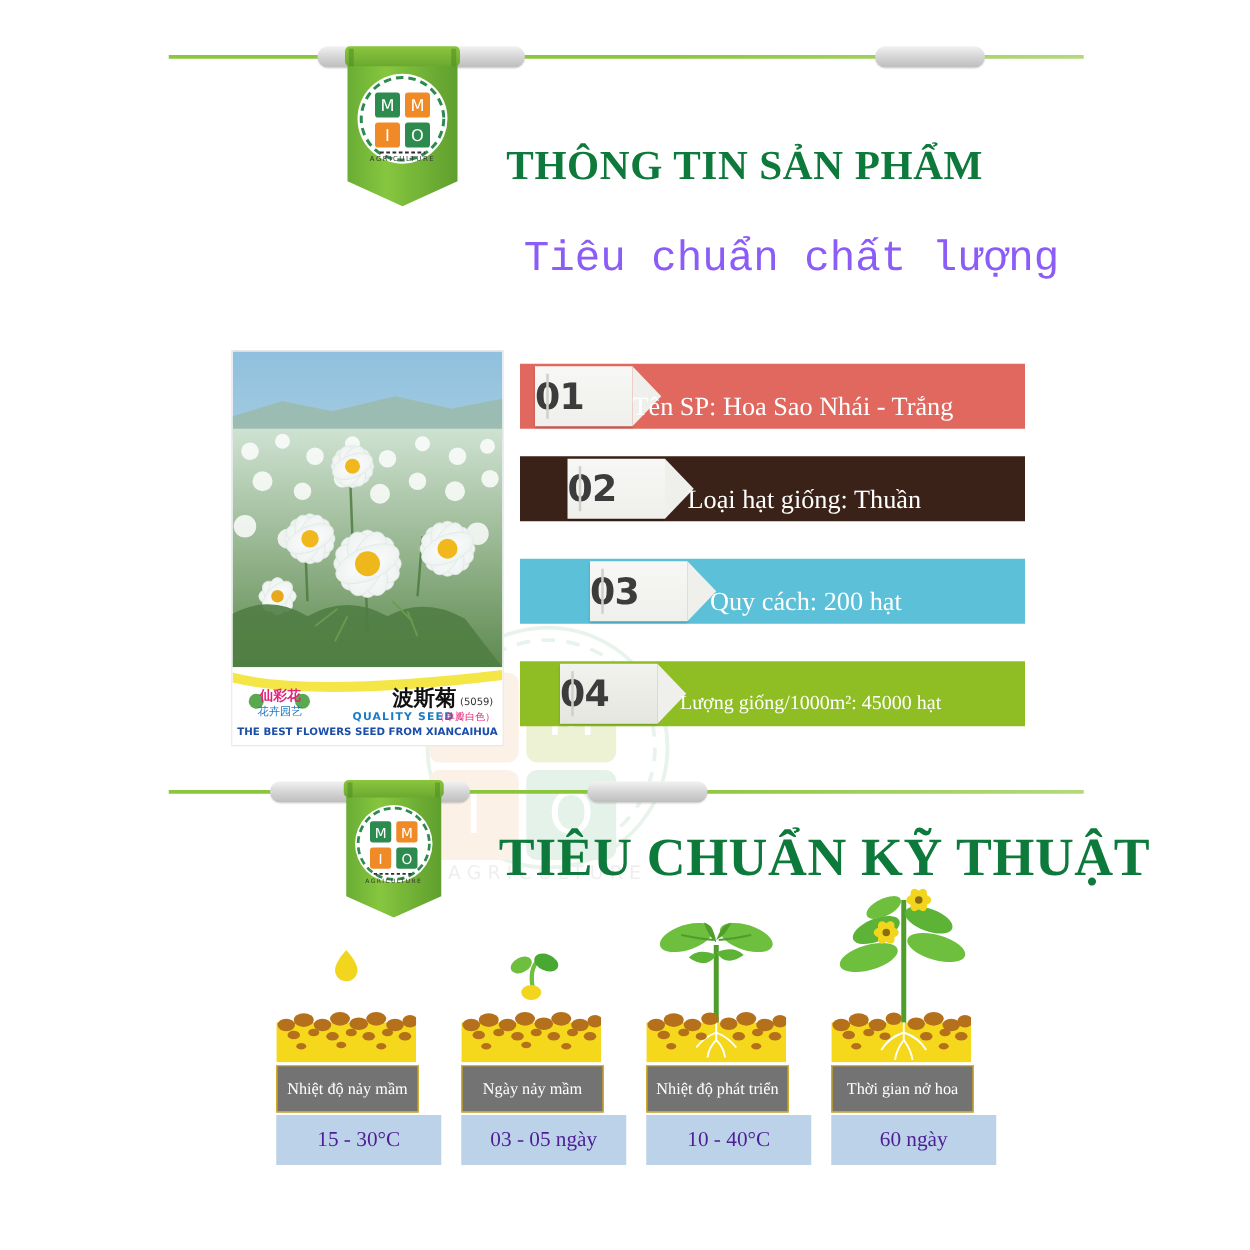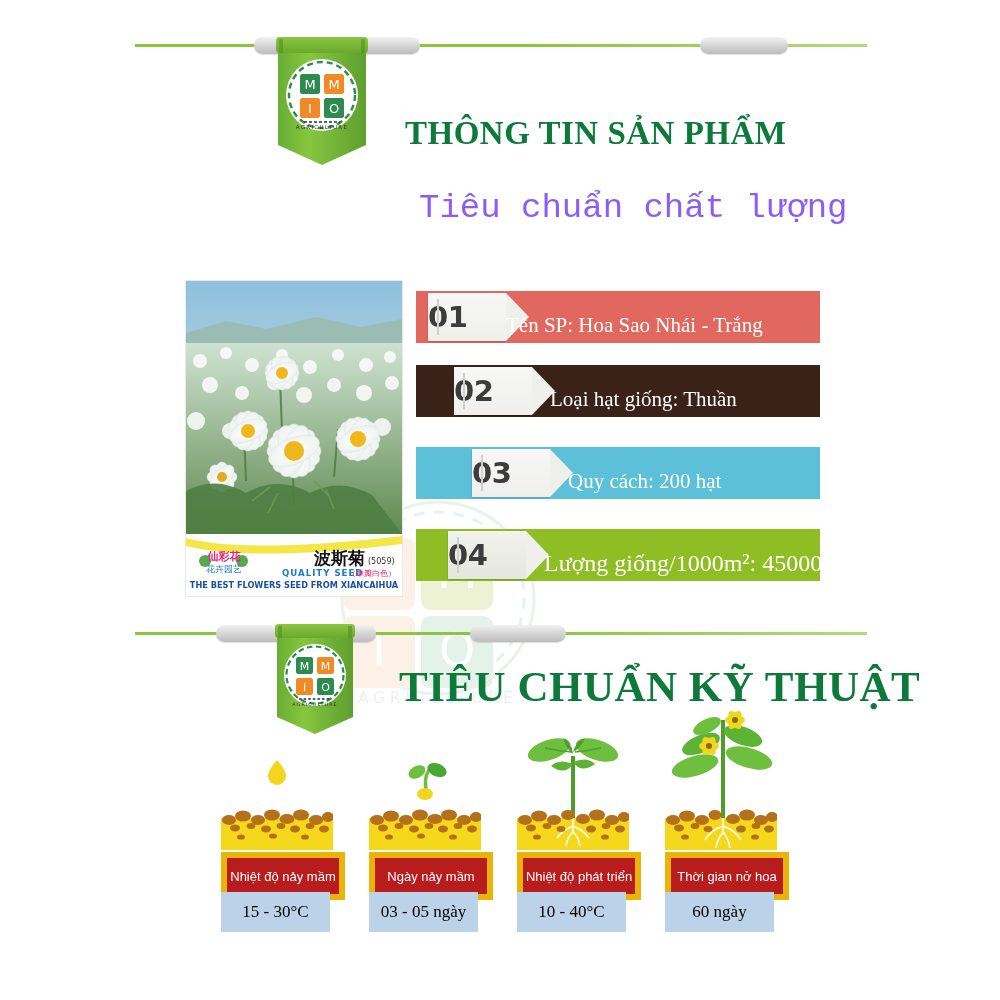--- a/index.html
+++ b/index.html
@@ -82,29 +82,29 @@
     color:#ffffff;font-family:"Liberation Serif", serif;font-size:21px;
     white-space:nowrap;z-index:2;
   }
 
   
   .card{position:absolute;width:128px;z-index:6;}
   .card .icon{position:absolute;left:0;bottom:118px;width:128px;height:70px;}
   .card .soil{position:absolute;left:8px;top:0;width:112px;height:44px;overflow:hidden;}
   .card .lbl{
     position:absolute;left:8px;top:46px;width:112px;height:36px;
-    background:#b91c1c;border:6px solid #eab308;
+    background:#737373;border:1px solid #eab308;
     display:flex;align-items:center;justify-content:center;
-    color:#fff;font-family:Liberation Sans, sans-serif;font-size:13px;white-space:nowrap;
+    color:#fff;font-family:Liberation Serif, serif;font-size:13px;white-space:nowrap;
   }
   .card .val{
-    position:absolute;left:8px;top:86px;width:109px;height:40px;
+    position:absolute;left:8px;top:86px;width:132px;height:40px;
     background:#bcd2e8;
     display:flex;align-items:center;justify-content:center;
-    color:#000000;font-family:"Liberation Serif", serif;font-size:17px;white-space:nowrap;
+    color:#4c1d95;font-family:"Liberation Serif", serif;font-size:17px;white-space:nowrap;
   }
 </style>
 </head>
 <body>
 
 <div class="page">
 
   <svg class="watermark" viewBox="0 0 300 210">
     <g opacity="0.55">
       <circle cx="150" cy="100" r="96" fill="none" stroke="#9ccfa8" stroke-width="3"></circle>
@@ -320,21 +320,21 @@
     <div class="bar" style="background:#5cc0d8;"></div>
     <div class="rowtext" style="left:152px;">Quy cách: 200 hạt</div>
     <div class="badge" style="left:56px;width:78px;">
       <span class="tick"></span>
       <span class="num">03</span>
     </div>
   </div>
 
   <div class="rowwrap" style="left:416px;top:529px;width:404px;height:52px;">
     <div class="bar" style="background:#8fbe24;"></div>
-    <div class="rowtext" style="left:128px;font-size:24px;">Lượng giống/1000m²: 45000 hạt</div>
+    <div class="rowtext" style="left:128px;font-size:16px;">Lượng giống/1000m²: 45000 hạt</div>
     <div class="badge" style="left:32px;width:78px;background:linear-gradient(180deg,#f2f2ee 0%,#e6e6e0 100%);">
       <span class="tick"></span>
       <span class="num">04</span>
     </div>
   </div>
 
   <div class="rule" style="top:632px;"></div>
   <div class="rod" style="left:216px;top:625px;width:160px;"></div>
   <div class="rod" style="left:470px;top:625px;width:96px;"></div>
 

